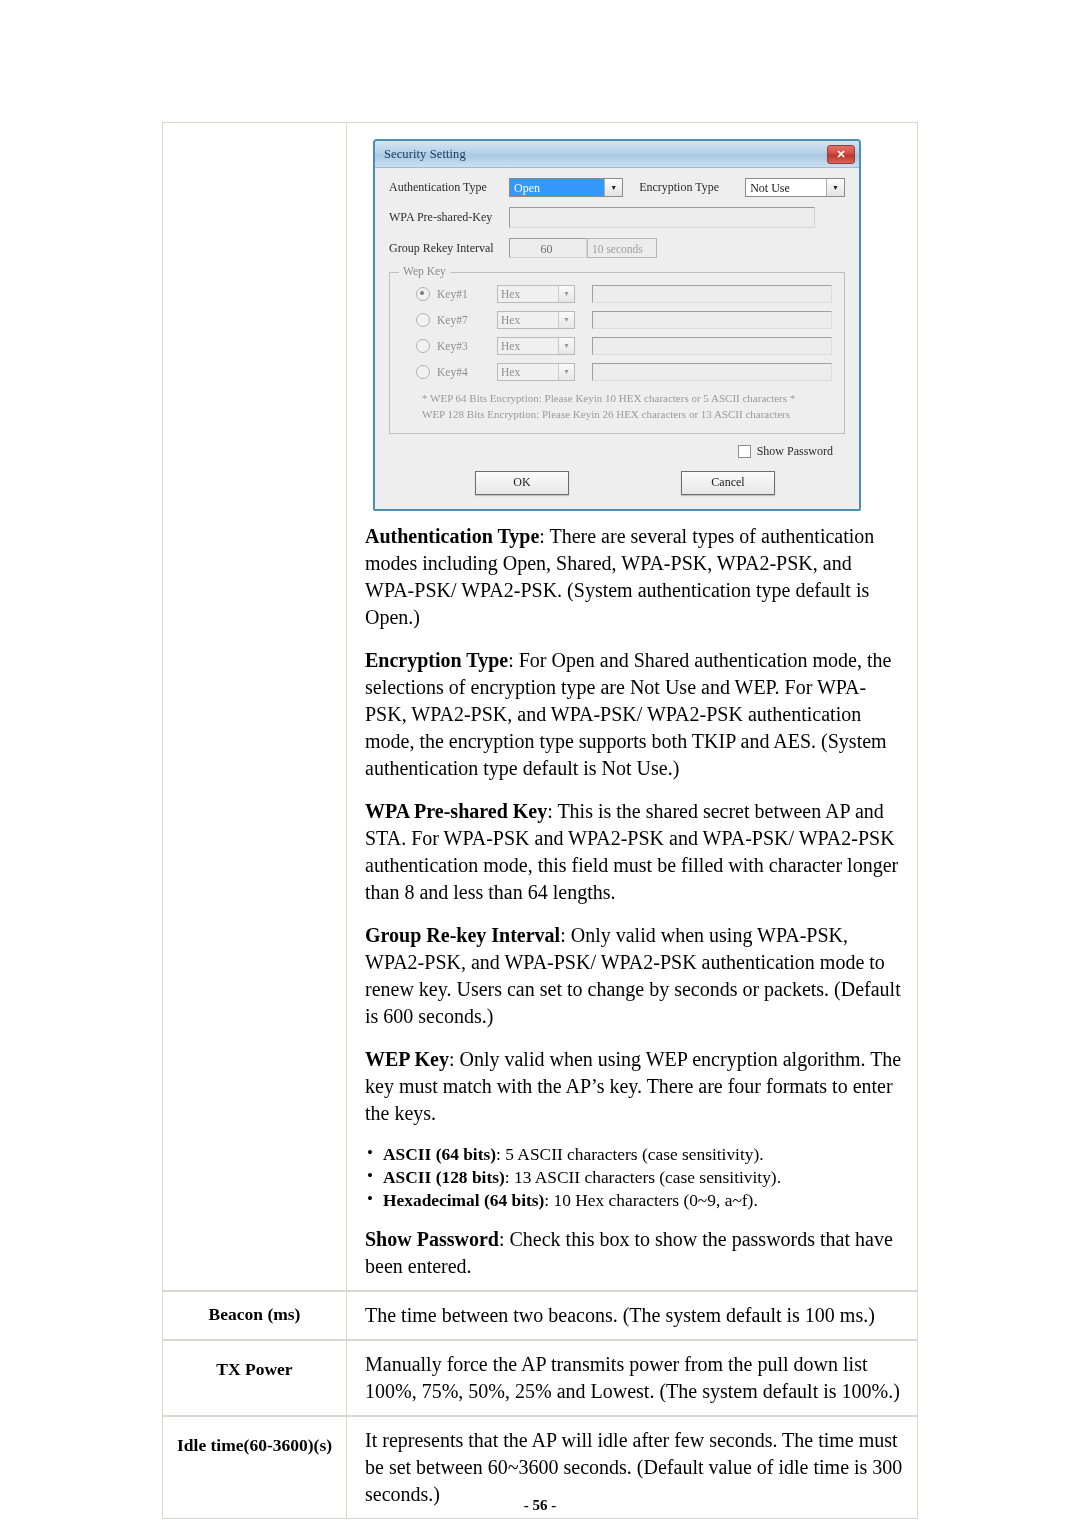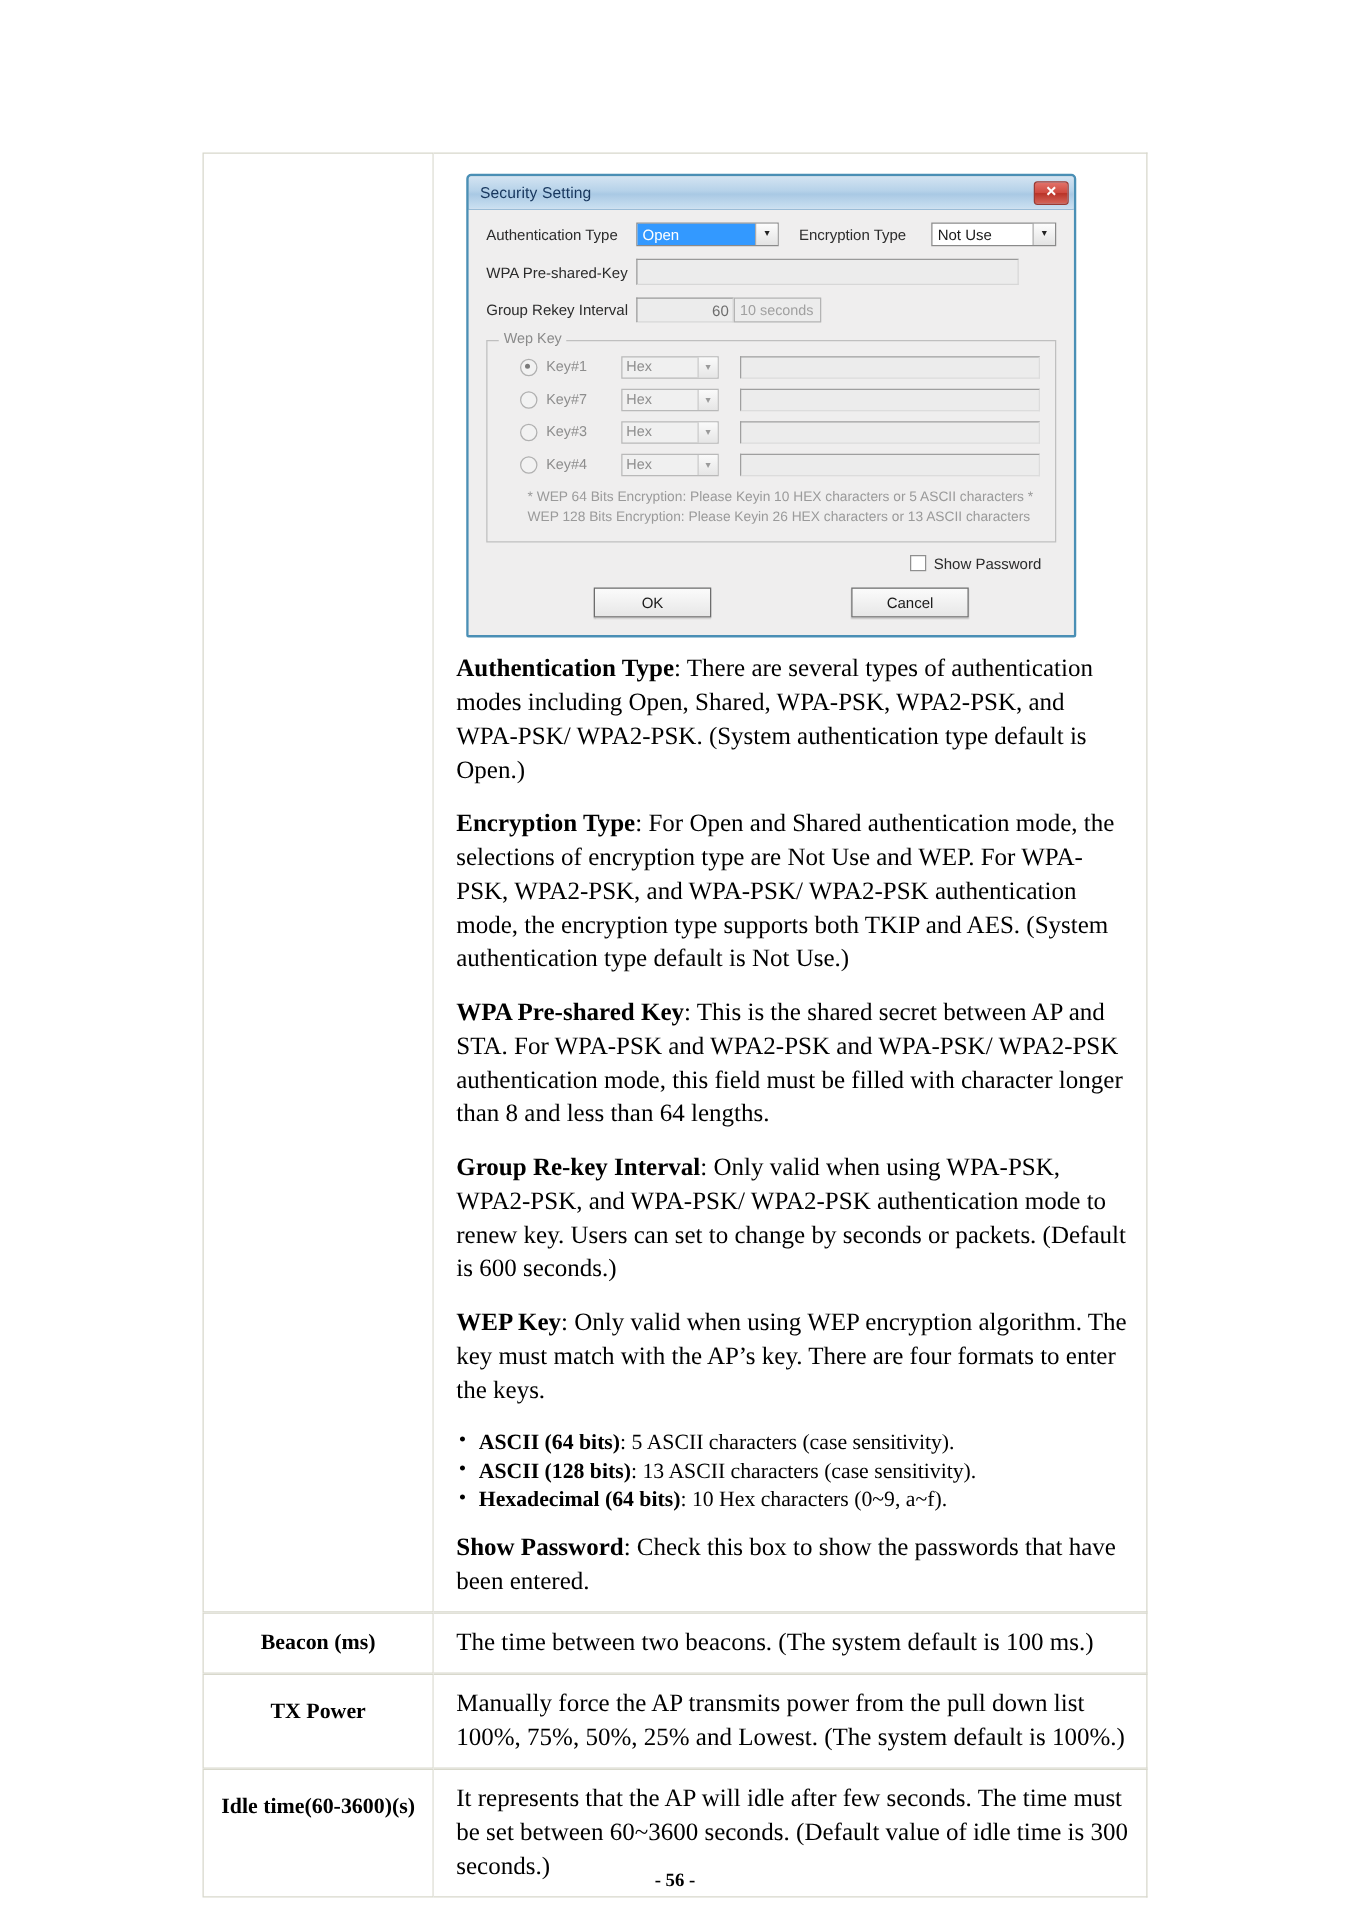--- a/index.html
+++ b/index.html
@@ -75,21 +75,21 @@
   
   .dlg-wrap {
     margin: 6px 0 12px 8px;
   }
   .dialog {
     width: 484px;
     border: 2px solid #4a8fb5;
     border-radius: 4px 4px 2px 2px;
     background: #efeeee;
     box-shadow: 0 0 0 1px #c9d9e5 inset;
-    font-family: Liberation Sans, sans-serif;
+    font-family: Liberation Serif, serif;
     position: relative;
   }
   .dlg-title {
     height: 26px;
     background: linear-gradient(to bottom,#d4e4f2 0%, #b6d2e9 45%, #a9c9e4 55%, #cbe0f1 100%);
     border-bottom: 1px solid #9bbcd6;
     display: flex;
     align-items: center;
     padding: 0 4px 0 9px;
     border-radius: 2px 2px 0 0;
@@ -177,21 +177,21 @@
   .txt-num {
     width: 78px;
     height: 20px;
     border: 1px solid #9a9a9a;
     border-right-color: #d7d7d7;
     border-bottom-color: #d7d7d7;
     background: #ececec;
     box-sizing: border-box;
     font-size: 12px;
     color: #6c6c6c;
-    text-align: right;
+    text-align: center;
     padding: 1px 3px 0 0;
     line-height: 18px;
   }
   .unit-box {
     width: 70px;
     height: 20px;
     border: 1px solid #b4b4b4;
     background: #ececec;
     box-sizing: border-box;
     font-size: 11.5px;

